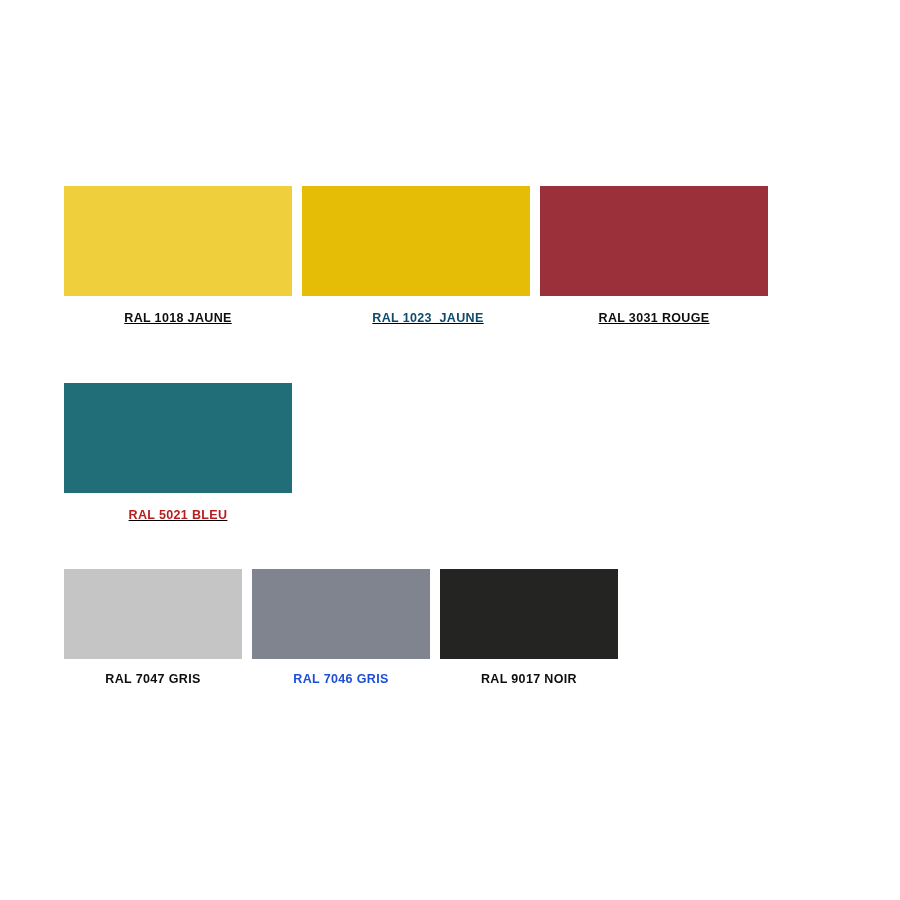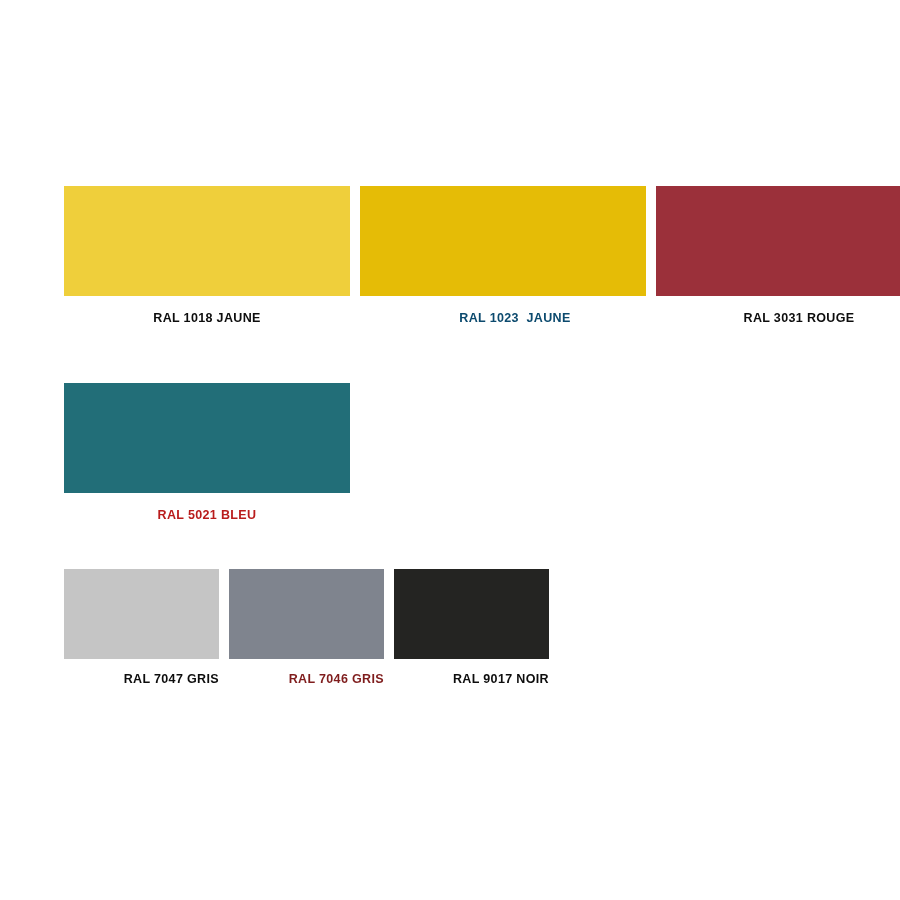--- a/index.html
+++ b/index.html
@@ -38,27 +38,27 @@
     top: 569px;
     padding-left: 64px;
   }
   .swatch-cell {
     display: flex;
     flex-direction: column;
     align-items: center;
     box-sizing: border-box;
   }
   .row-wide .swatch-cell {
-    width: 286px;
+    width: 228px;
     margin-right: 10px;
+    text-decoration: underline;
   }
   .row-narrow .swatch-cell {
-    width: 155px;
+    width: 178px;
     margin-right: 10px;
-    align-items: flex-end;
   }
   .swatch-cell:last-child {
     margin-right: 0;
   }
   .swatch-chip {
     width: 100%;
     display: block;
   }
   .row-wide .swatch-chip {
     height: 110px;
@@ -118,21 +118,21 @@
 
   <div class="swatch-row row-narrow">
 
     <div class="swatch-cell">
       <div class="swatch-chip" style="background-color: rgb(197, 197, 197);"></div>
       <div class="swatch-label" style="color: rgb(13, 13, 13);">RAL 7047 GRIS</div>
     </div>
 
     <div class="swatch-cell">
       <div class="swatch-chip" style="background-color: rgb(127, 132, 142);"></div>
-      <div class="swatch-label" style="color: #7f1d1d;">RAL 7046 GRIS</div>
+      <div class="swatch-label" style="color: #1d4ed8;">RAL 7046 GRIS</div>
     </div>
 
 
     <div class="swatch-cell">
       <div class="swatch-chip" style="background-color: rgb(36, 36, 34);"></div>
       <div class="swatch-label" style="color: rgb(13, 13, 13);">RAL 9017 NOIR</div>
     </div>
 
   </div>
 

